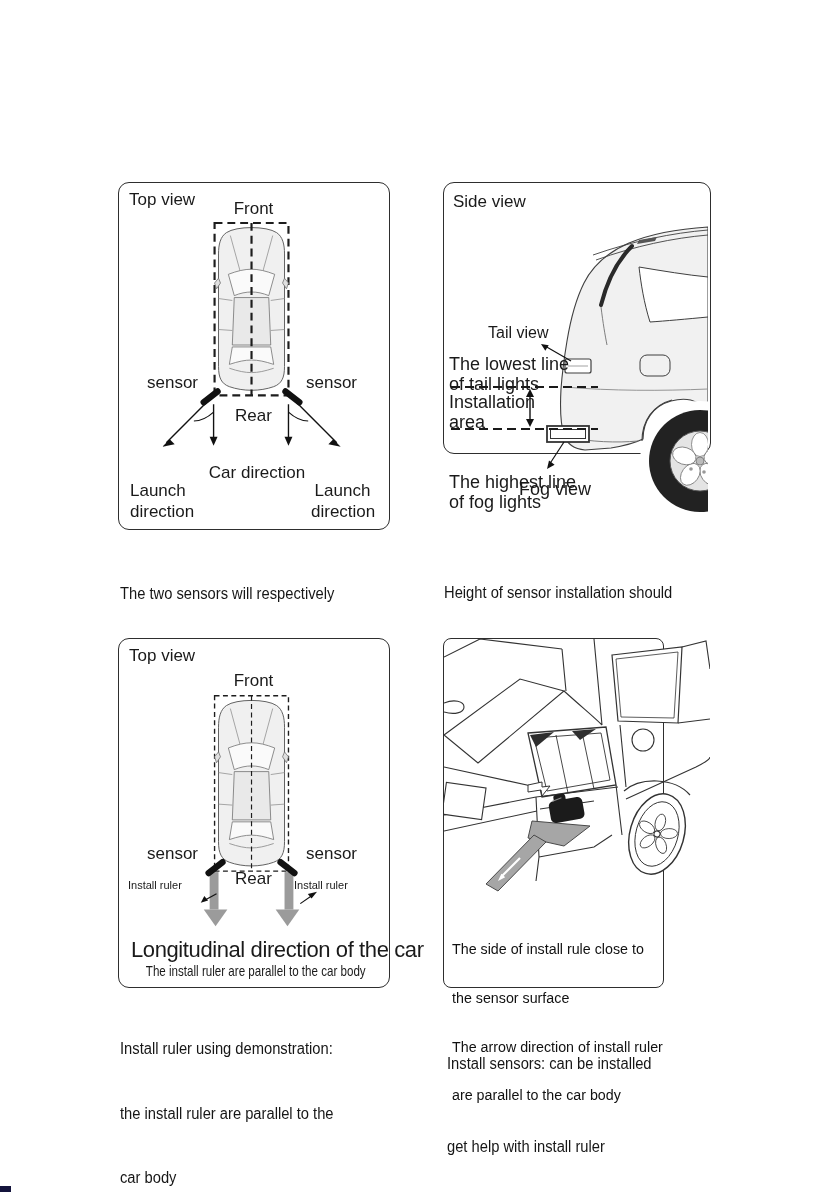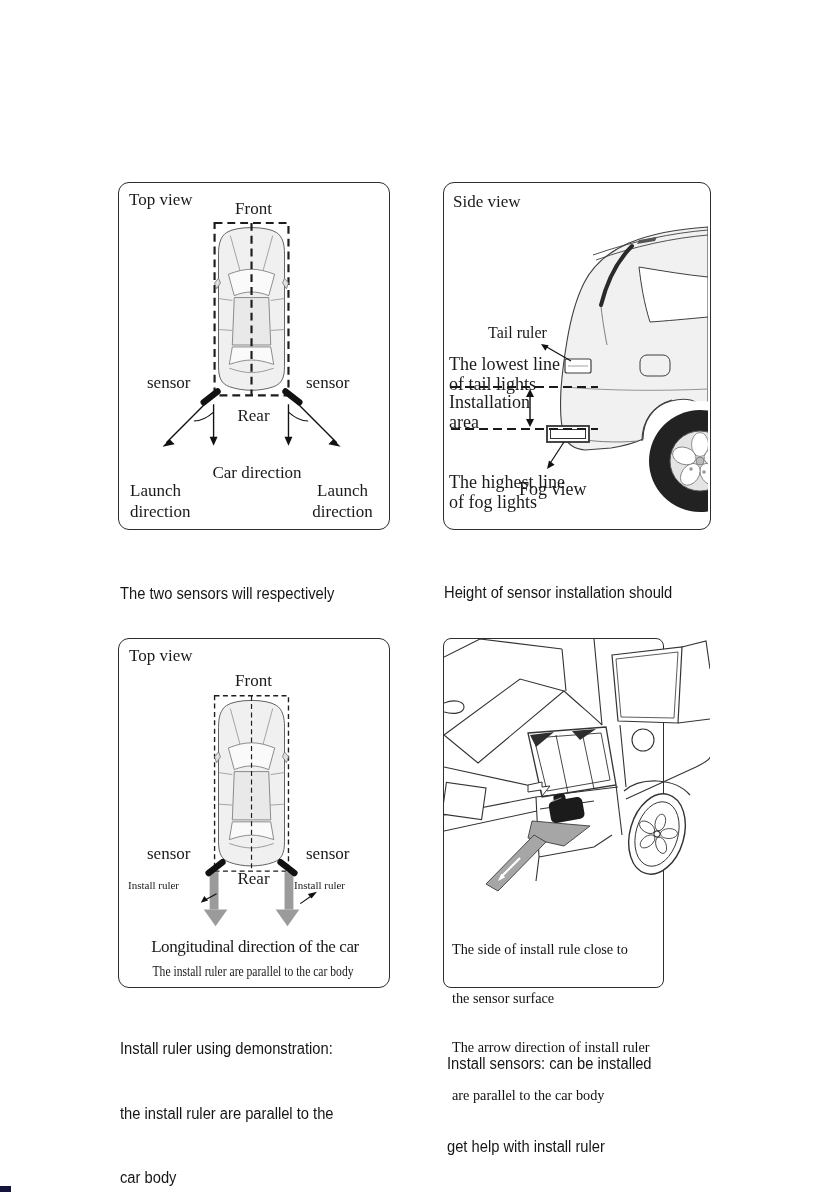--- a/index.html
+++ b/index.html
@@ -4,21 +4,21 @@
 <style>
   * { margin:0; padding:0; box-sizing:border-box; }
   html,body { background:#ffffff; }
   body { font-family:"Liberation Sans", sans-serif; color:#1c1c1c; }
   #page {
     position:relative; width:840px; height:1192px; background:#ffffff;
     overflow:hidden;
   }
   .panel {
     position:absolute; background:#ffffff;
-    border:1.8px solid #2e2e2e; border-radius:11px;font-family:Liberation Serif, serif;
+    border:1.8px solid #2e2e2e; border-radius:11px;
   }
   .panel svg { position:absolute; left:0; top:0; }
   .lbl { position:absolute; white-space:pre; color:#1a1a1a; line-height:1.18; }
   .t17 { font-size:17px; }
   .t16 { font-size:16px; }
   .t15 { font-size:11px; }
   .t14 { font-size:18px; line-height:1.12; }
   .center { text-align:center; }
   .caption {
     position:absolute; font-size:16px; line-height:21.5px;
@@ -94,21 +94,21 @@
     <div class="lbl t17 center" style="left:8px; top:280px; width:260px;">Car direction</div>
     <div class="lbl t17" style="left:11px; top:297px; line-height:21px;"><div>Launch</div><div>direction</div></div>
     <div class="lbl t17 center" style="left:192px; top:297px; width:63px; line-height:21px;"><div>Launch</div><div>direction</div></div>
   </div>
   <div class="caption" style="left:120px; top:540px;">
     <div>The two sensors will respectively</div>
     <div>installed the vehicle rear left and</div>
     <div style="padding-top:2px">right corner parts,  in the bumper</div>
   </div>
 
-  <div class="panel" style="left:443px; top:182px; width:268px; height:348px;">
+  <div class="panel" style="left:443px; top:182px; width:268px; height:272px;">
     <svg viewBox="0 0 264 344" width="264" height="344">
       <g>
 
         <path d="M264 44 C233 46 204 52 185 60 C162 70 148 84 140 100 C131 118 126 140 123 158 C120 176 118 192 117 206 C116 224 116 240 120 252 C123 261 130 266 141 267 L167 265 C179 263 191 260 199 256 C199 238 209 223 227 218 C249 212 262 222 264 236 Z" fill="#f1f1f1" stroke="#3f3f3f" stroke-width="1.1"></path>
 
         <path d="M149 72 C189 58 228 50 264 47 M152 77 C191 63 229 55 264 52" fill="none" stroke="#3f3f3f" stroke-width="0.9"></path>
         <path d="M195 57 L213 54 L211 58 L193 61 Z" fill="#555"></path>
 
         <path d="M188 63 C173 78 163 98 157 122" fill="none" stroke="#2a2a2a" stroke-width="4" stroke-linecap="round"></path>
 
@@ -156,21 +156,21 @@
       <g stroke="#111" stroke-width="1.2" fill="#111">
         <line x1="127" y1="178" x2="101" y2="163"></line>
         <polygon points="97,161 104.7,162.3 101.3,167.7" stroke="none"></polygon>
       </g>
       <g stroke="#111" stroke-width="1.2" fill="#111">
         <line x1="120" y1="259" x2="105" y2="282"></line>
         <polygon points="103,286 105,277.5 110.6,281.7" stroke="none"></polygon>
       </g>
     </svg>
     <div class="lbl t17" style="left:9px; top:9px;">Side view</div>
-    <div class="lbl t16" style="left:44px; top:141px;">Tail ruler</div>
+    <div class="lbl t16" style="left:44px; top:141px;">Tail view</div>
     <div class="lbl t14" style="left:5px; top:171px;"><div>The lowest line</div><div>of tail lights</div></div>
     <div class="lbl t14" style="left:5px; top:209px;"><div>Installation</div><div>area</div></div>
     <div class="lbl t14" style="left:5px; top:249px;margin-top:40px;"><div>The highest line</div><div>of fog lights</div></div>
     <div class="lbl t14" style="left:75px; top:296px;">Fog view</div>
   </div>
   <div class="caption" style="left:444px; top:540px; line-height:21px;">
     <div>Height of sensor installation should</div>
     <div>between the lowest line of tail lights</div>
     <div>and the highest line of fog lights</div>
   </div>
@@ -204,21 +204,21 @@
         <polygon points="201,256 195.4,262.7 191.6,258.1" stroke="none"></polygon>
       </g>
     </svg>
     <div class="lbl t17" style="left:10px; top:7px;">Top view</div>
     <div class="lbl t17 center" style="left:97px; top:32px; width:75px;">Front</div>
     <div class="lbl t17" style="left:28px; top:205px;">sensor</div>
     <div class="lbl t17" style="left:187px; top:205px;">sensor</div>
     <div class="lbl t17 center" style="left:97px; top:230px; width:75px;">Rear</div>
     <div class="lbl t15" style="left:9px; top:240px;">Install ruler</div>
     <div class="lbl t15" style="left:175px; top:240px;">Install ruler</div>
-    <div class="lbl center" style="left:6px; top:298px; width:260px; font-size:17px; letter-spacing:-0.4px;">Longitudinal direction of the car</div>
+    <div class="lbl center" style="left:12px; top:298px; width:260px; font-size:22px; letter-spacing:-0.4px;">Longitudinal direction of the car</div>
     <div class="lbl center condensed" style="left:0; top:324px; width:268px; font-size:14.5px;">The install ruler are parallel to the car body</div>
   </div>
   <div class="caption" style="left:120px; top:995px;">
     <div>Install ruler using demonstration:</div>
     <div>the install ruler are parallel to the</div>
     <div>car body</div>
   </div>
 
   <div class="panel" style="left:443px; top:638px; width:221px; height:350px; border-width:1.3px; border-radius:8px;">
     <svg viewBox="0 0 266 347" width="266" height="347">

